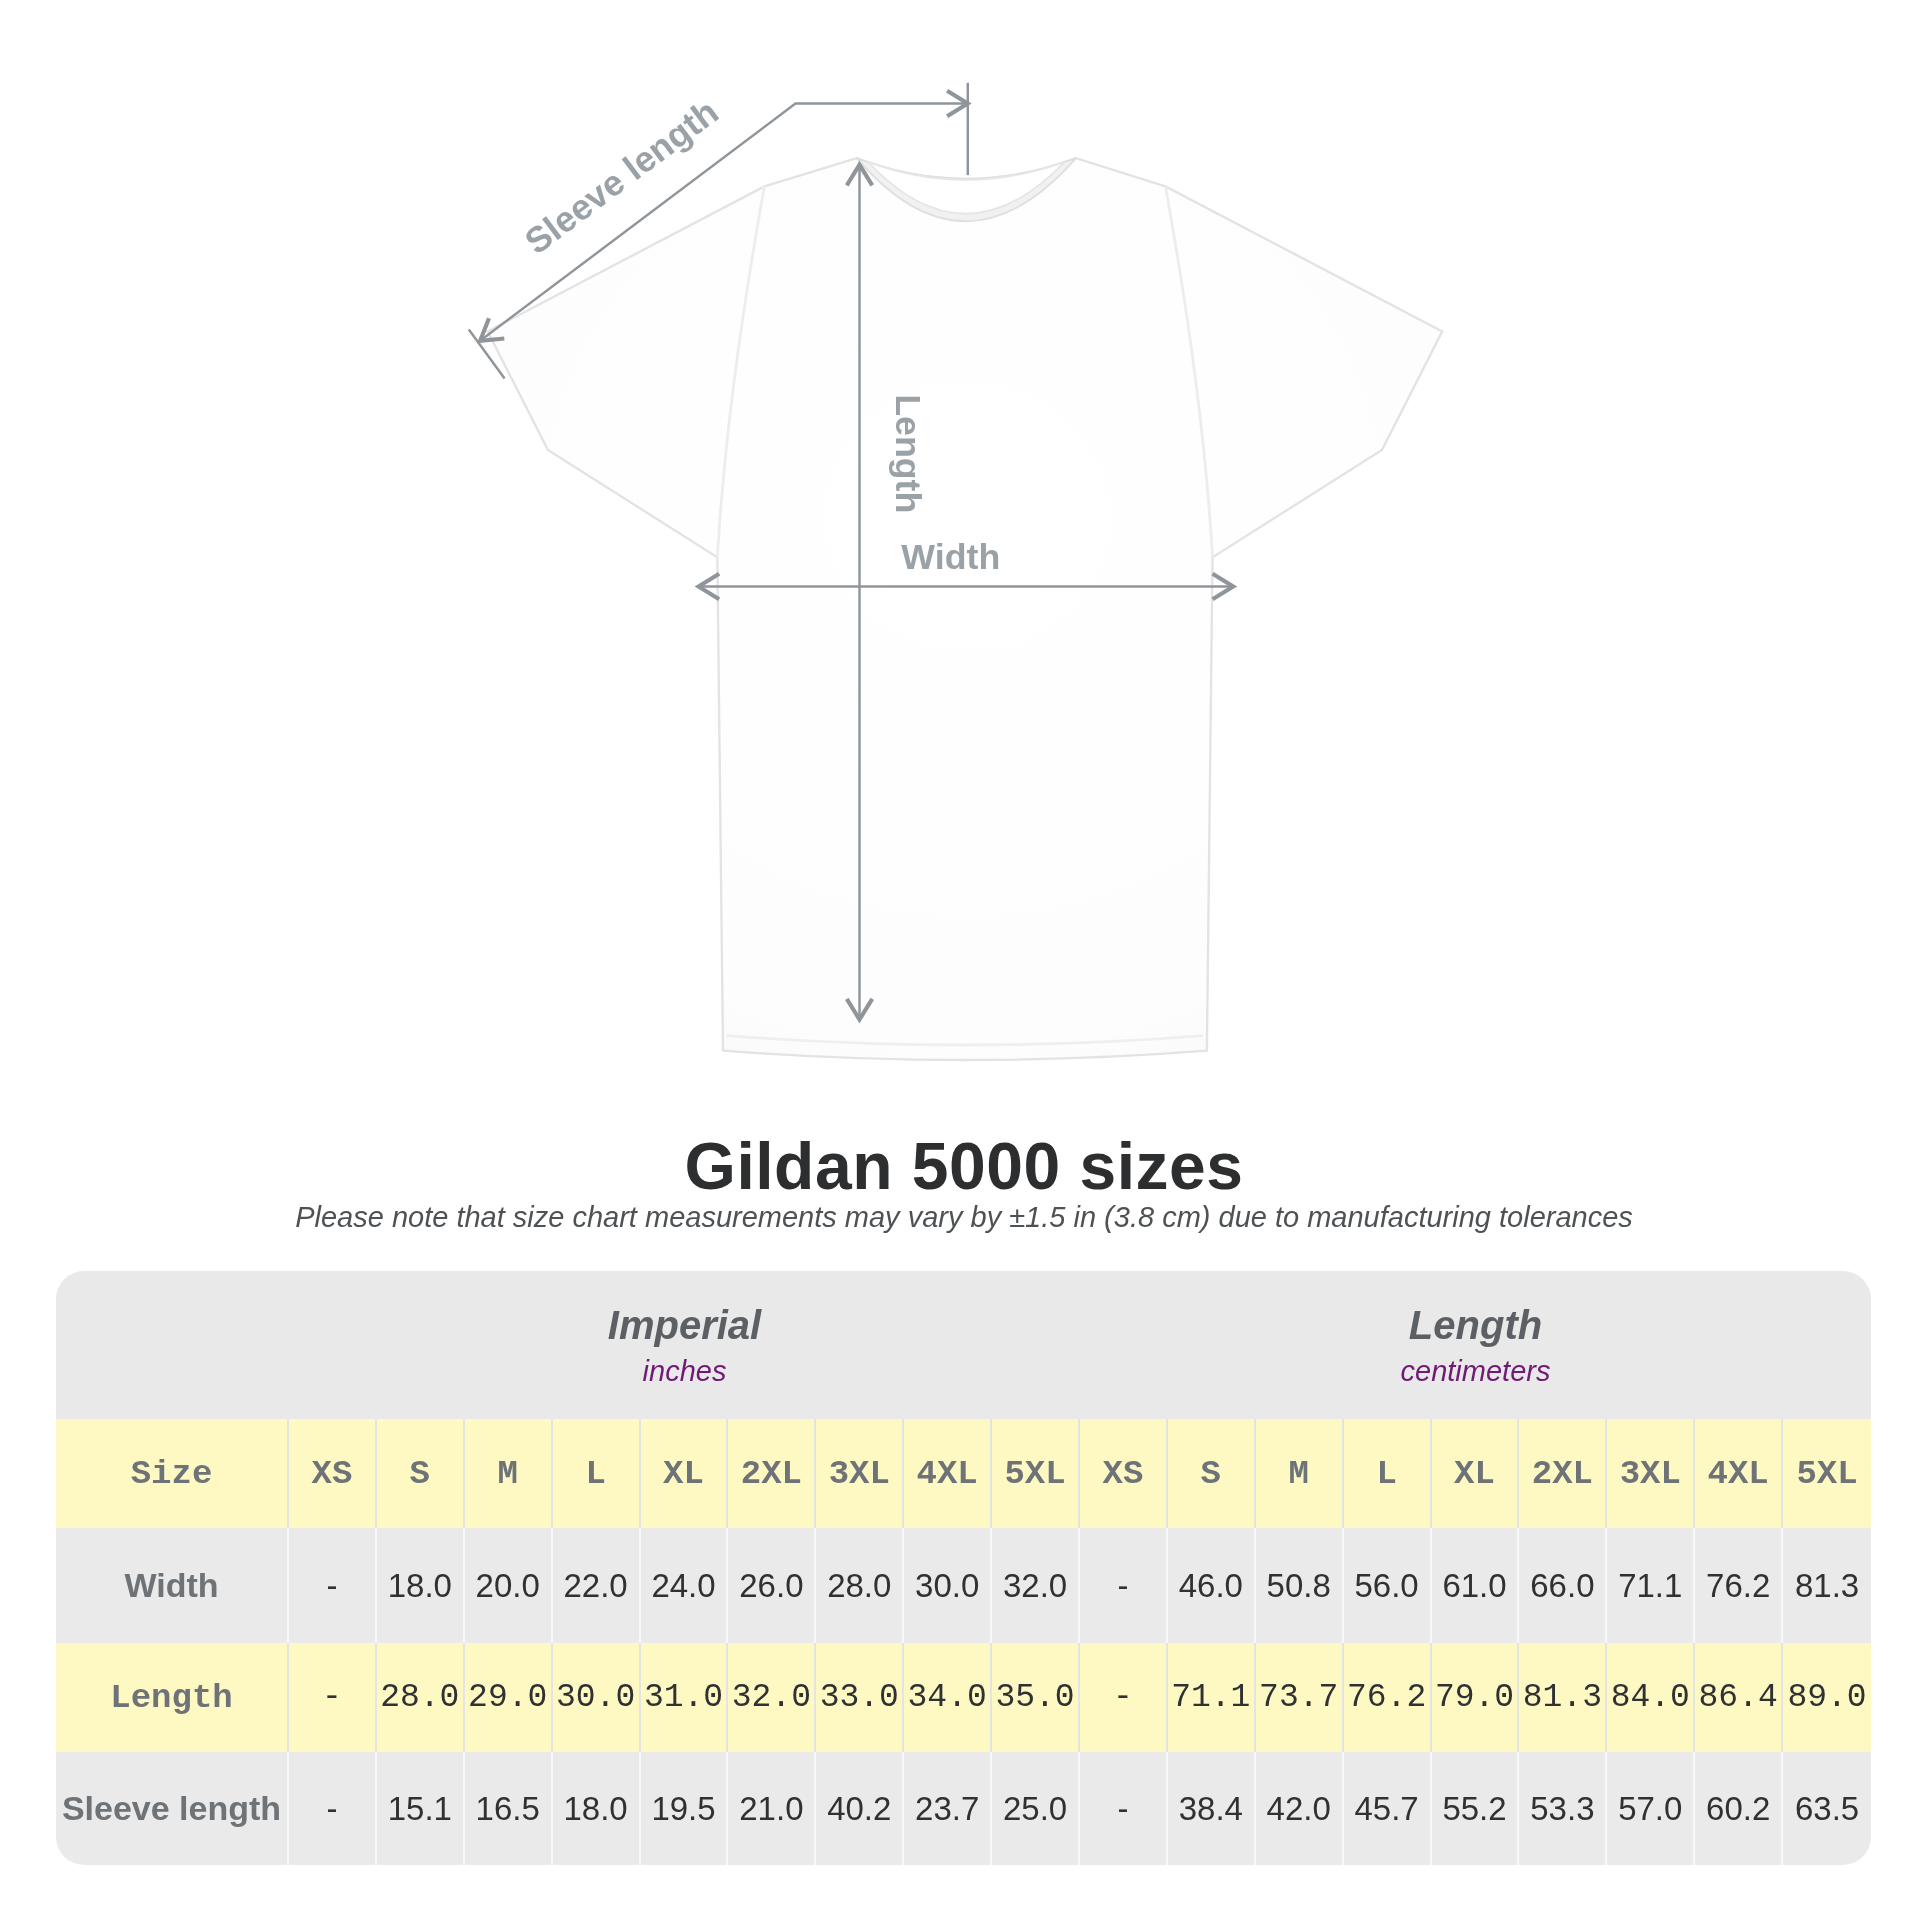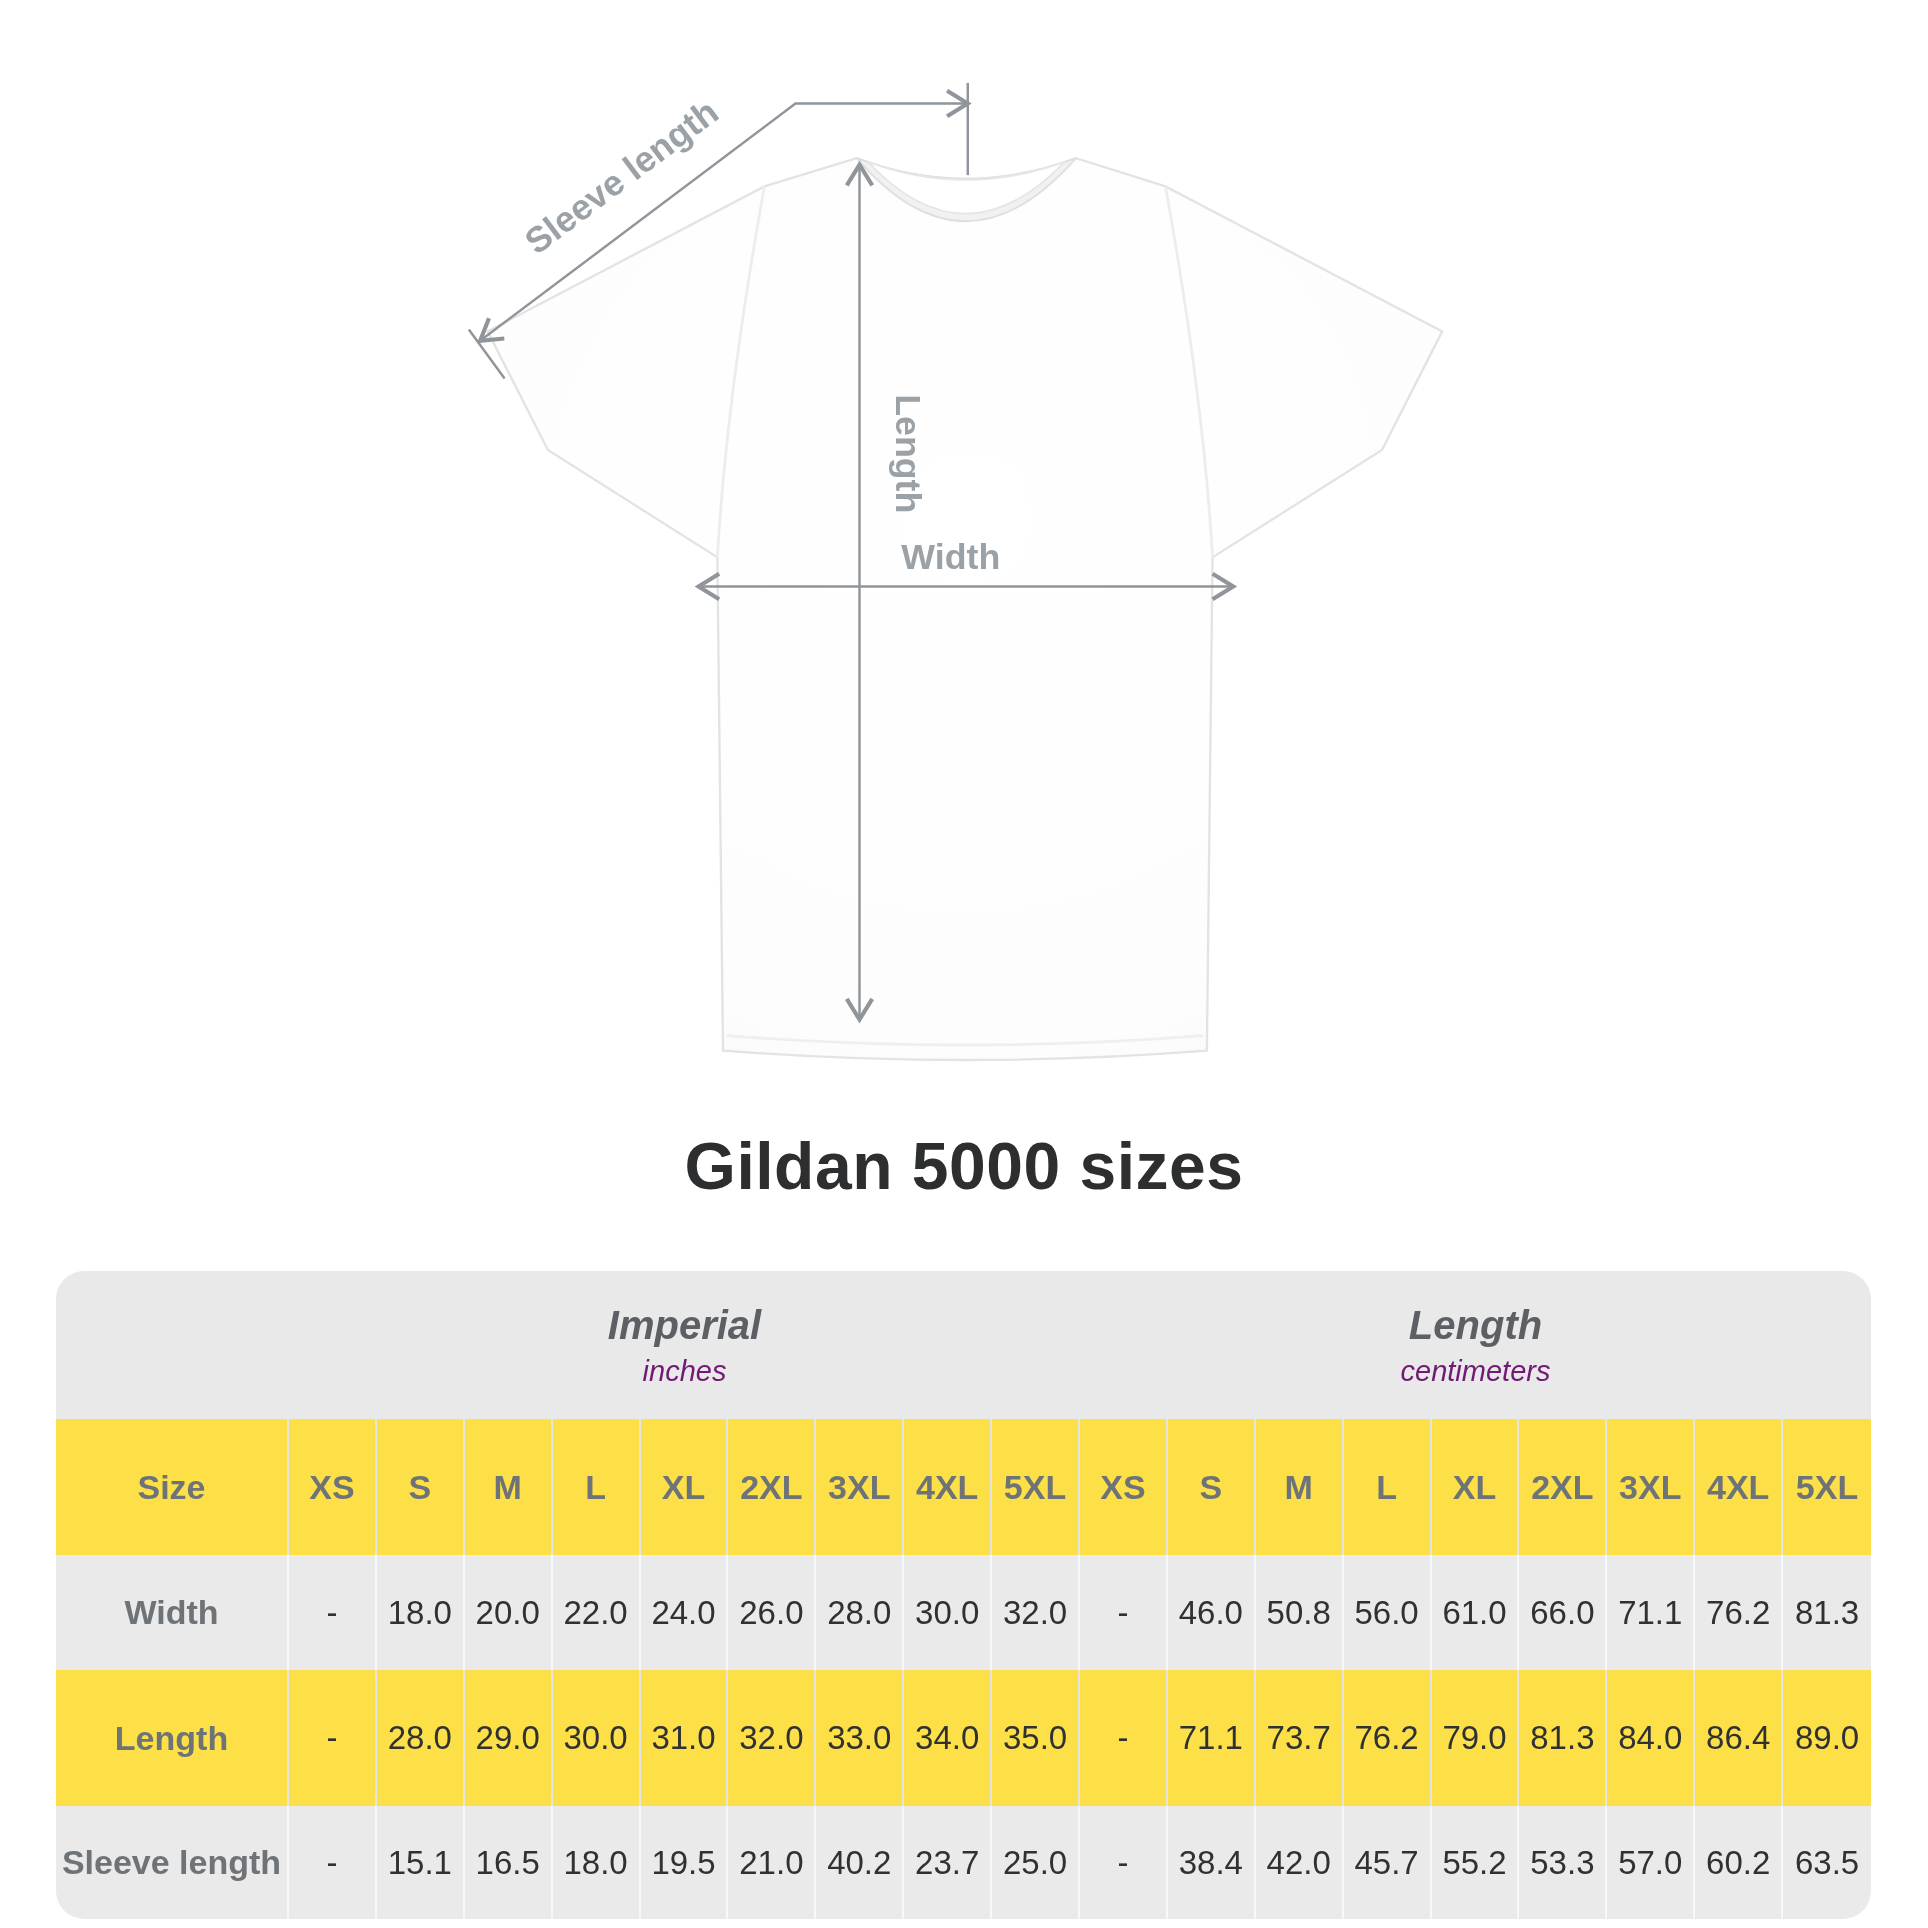--- a/index.html
+++ b/index.html
@@ -22,21 +22,21 @@
         border-radius:28px 28px 0 0;}
   .band .grp{display:flex;flex-direction:column;align-items:center;justify-content:center;gap:7px;}
   .grp-name{font-size:40px;font-weight:bold;font-style:italic;color:#5c6065;}
   .grp-unit{font-size:29px;font-style:italic;color:#701a75;}
 
   .row{display:grid;grid-template-columns:233px repeat(18,1fr);}
   .row .c{display:flex;align-items:center;justify-content:center;
           font-size:33px;color:#2f3133;border-right:2.8px solid transparent;}
   .row .c:last-child{border-right:none;}
   .row .lab{font-weight:bold;color:#6e7378;font-size:34px;}
-  .row.white{background:#fde047;height:136px;}
+  .row.white{background:#fef9c3;height:109px;font-family:Liberation Mono, monospace;}
   .row.white .c{border-right-color:#e4e4e4;}
   .row.gray{background:#eaeaea;height:115px;}
   .row.gray .c{border-right-color:#f8f8f8;}
   .row.szs .c{font-weight:bold;color:#6e7378;font-size:34px;}
   .row.bottom{border-radius:0 0 28px 28px;overflow:hidden;height:113px;}
 </style>
 </head>
 <body>
 <div id="page">
 
@@ -78,20 +78,21 @@
 
       <line x1="742" y1="623" x2="1310" y2="623" marker-start="url(#arr)" marker-end="url(#arr)"></line>
     </g>
 
     <text transform="translate(668,198) rotate(-37)" text-anchor="middle" font-size="38" font-weight="bold" fill="#9aa1a7">Sleeve length</text>
     <text transform="translate(952,482) rotate(90)" text-anchor="middle" font-size="38" font-weight="bold" fill="#9aa1a7">Length</text>
     <text x="1010" y="604" text-anchor="middle" font-size="38" font-weight="bold" fill="#9aa1a7">Width</text>
   </svg>
 
   <div class="title">Gildan 5000 sizes</div>
+  <div class="subtitle">Please note that size chart measurements may vary by ±1.5 in (3.8 cm) due to manufacturing tolerances</div>
 
   <div class="table">
 
     <div class="band">
       <div class="grp"></div>
       <div class="grp">
         <div class="grp-name">Imperial</div>
         <div class="grp-unit">inches</div>
       </div>
       <div class="grp">

